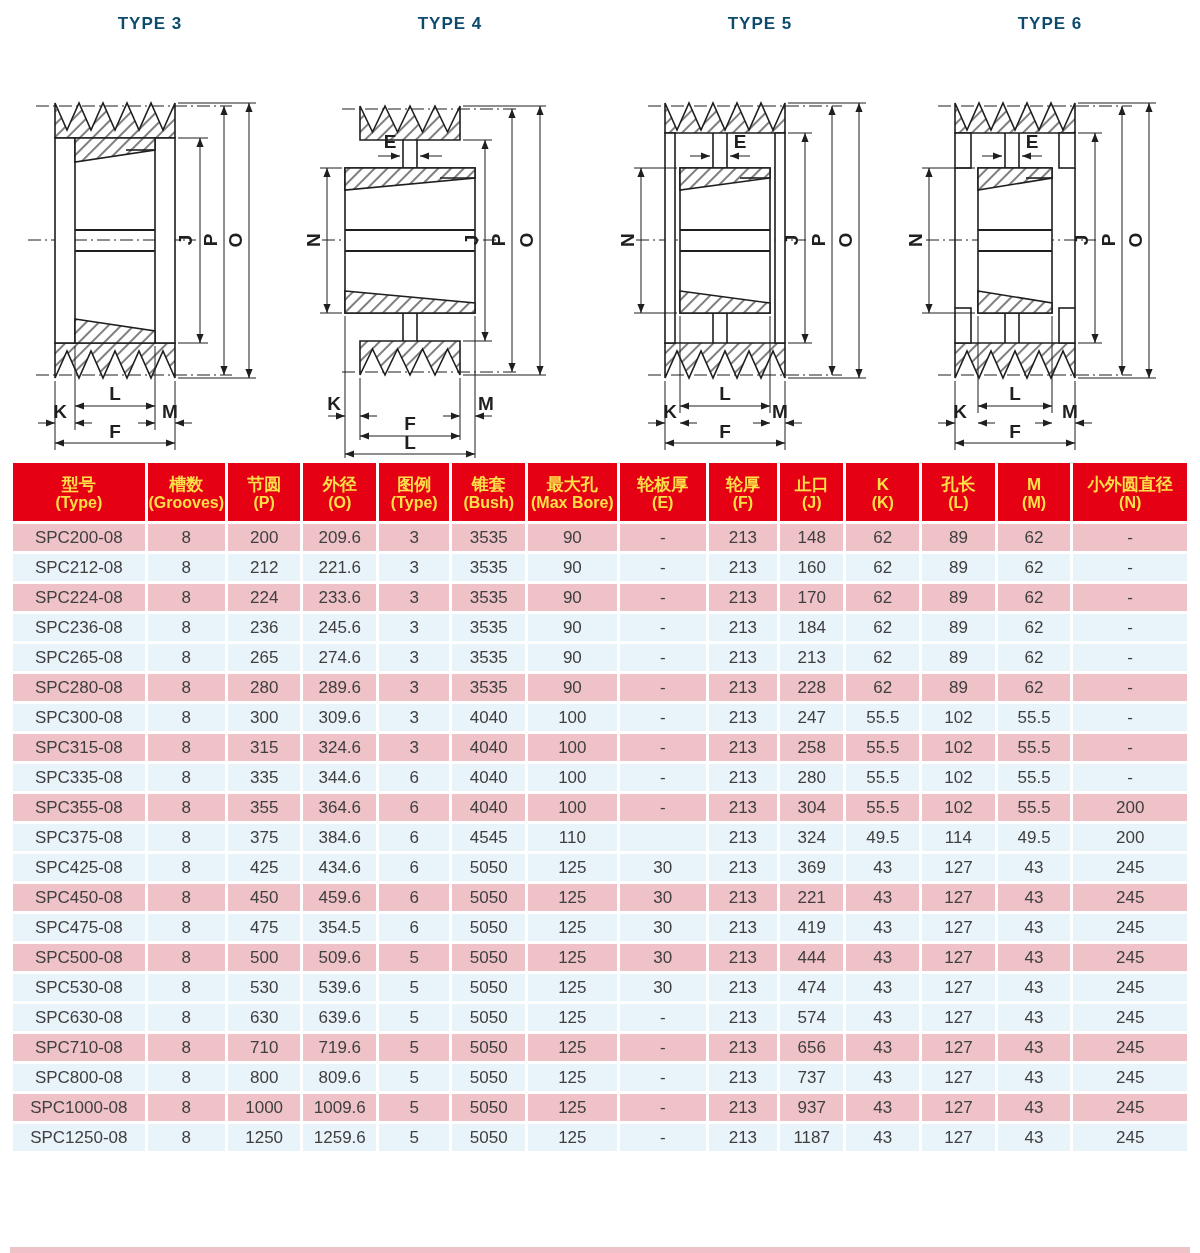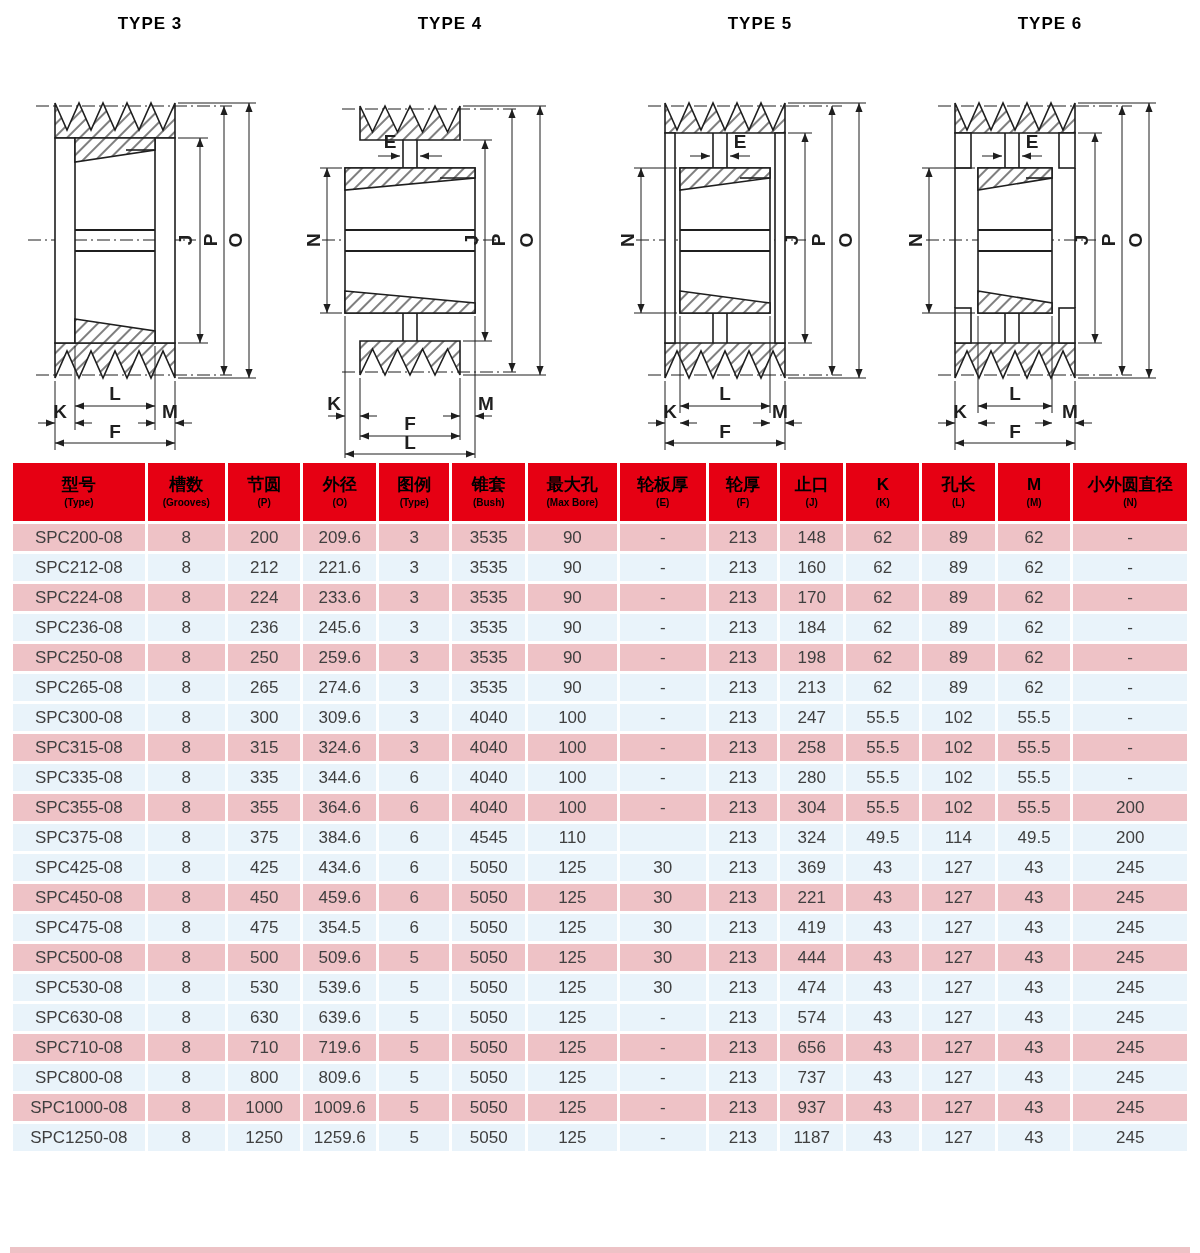--- a/index.html
+++ b/index.html
@@ -5,37 +5,37 @@
   html,body { margin:0; padding:0; }
   body {
     width:1200px; height:1253px;
     background:#ffffff;
     position:relative;
     overflow:hidden;
     font-family:"Liberation Sans", sans-serif;
   }
   .diagram-block { position:absolute; top:0; width:300px; height:458px; }
   .diagram-title {
-    text-align:center; font-size:17px; font-weight:bold; color:#000000;
+    text-align:center; font-size:17px; font-weight:bold; color:#0c4a6e;
     letter-spacing:1px; padding-top:14px; height:24px;
   }
   .diagram-block svg { display:block; }
   svg text { font-family:"Liberation Sans", sans-serif; }
 
   table.spec {
     position:absolute; left:10px; top:460px; width:1180px;
     border-collapse:separate; border-spacing:3px;
     table-layout:fixed;
   }
   table.spec th {
-    background:#e60013; color:#000000; height:58px;
+    background:#e60013; color:#fde047; height:58px;
     text-align:center; vertical-align:middle; padding:0; font-weight:bold;
   }
   .h-zh { font-size:17px; font-weight:bold; line-height:20px; }
-  .h-en { font-size:10px; font-weight:bold; line-height:15px; }
+  .h-en { font-size:16px; font-weight:bold; line-height:15px; }
   table.spec td {
     height:27px; text-align:center; vertical-align:middle;
     font-size:17px; color:#3f3f3f; padding:0;
     white-space:nowrap; overflow:hidden;
   }
   tr.row-pink td { background:#eec2c6; }
   tr.row-blue td { background:#e9f3fa; }
   .bottom-strip {
     position:absolute; left:10px; top:1247px; width:1180px; height:6px;
     background:#eec2c6;
@@ -433,47 +433,47 @@
         <td>3535</td>
         <td>90</td>
         <td>-</td>
         <td>213</td>
         <td>184</td>
         <td>62</td>
         <td>89</td>
         <td>62</td>
         <td>-</td>
       </tr>
-      <tr class="row-pink">
-        <td>SPC250-08</td>
-        <td>8</td>
-        <td>250</td>
-        <td>259.6</td>
-        <td>3</td>
-        <td>3535</td>
-        <td>90</td>
-        <td>-</td>
-        <td>213</td>
-        <td>198</td>
-        <td>62</td>
-        <td>89</td>
-        <td>62</td>
-        <td>-</td>
-      </tr>
       <tr class="row-blue">
         <td>SPC265-08</td>
         <td>8</td>
         <td>265</td>
         <td>274.6</td>
         <td>3</td>
         <td>3535</td>
         <td>90</td>
         <td>-</td>
         <td>213</td>
         <td>213</td>
+        <td>62</td>
+        <td>89</td>
+        <td>62</td>
+        <td>-</td>
+      </tr>
+      <tr class="row-pink">
+        <td>SPC280-08</td>
+        <td>8</td>
+        <td>280</td>
+        <td>289.6</td>
+        <td>3</td>
+        <td>3535</td>
+        <td>90</td>
+        <td>-</td>
+        <td>213</td>
+        <td>228</td>
         <td>62</td>
         <td>89</td>
         <td>62</td>
         <td>-</td>
       </tr>
       <tr class="row-blue">
         <td>SPC300-08</td>
         <td>8</td>
         <td>300</td>
         <td>309.6</td>

